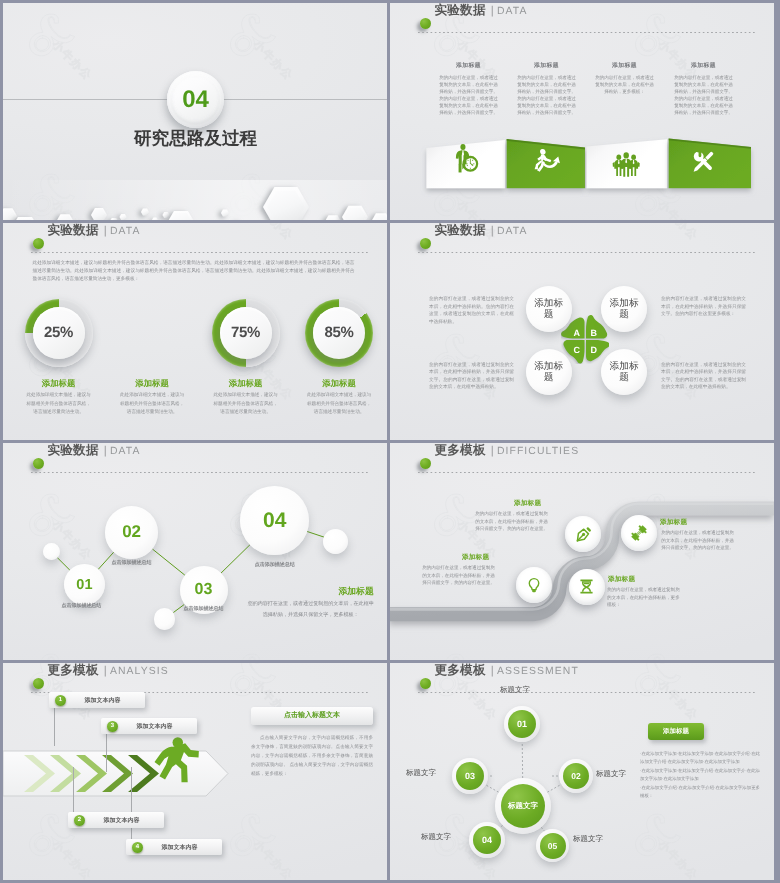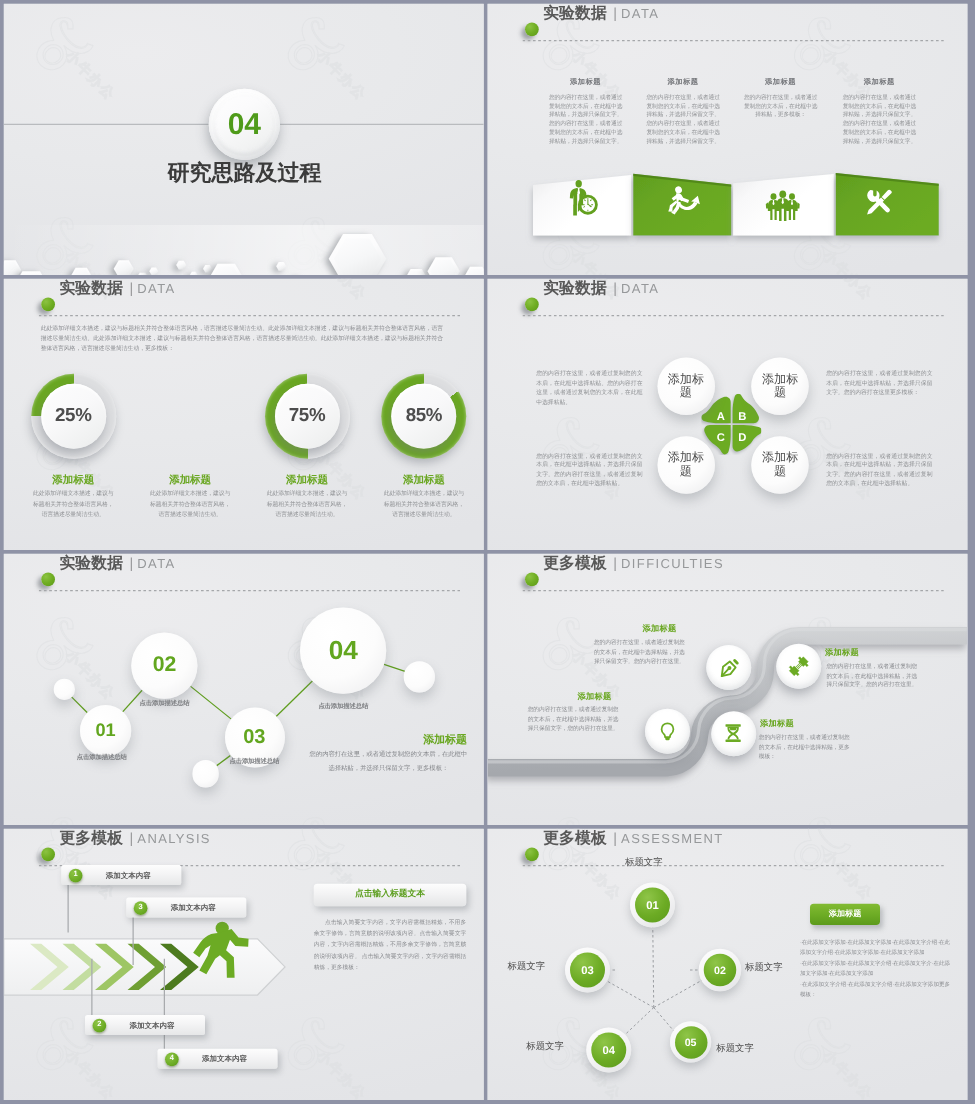--- a/index.html
+++ b/index.html
@@ -787,33 +787,39 @@
   </div>
   <svg style="position:absolute;inset:0;width:384px;height:217px" viewBox="0 0 384 217" id="starlines">
         <line x1="133" y1="143" x2="132" y2="61" stroke="#9b9ea2" stroke-width=".8" stroke-dasharray="2 2"></line>
         <line x1="133" y1="143" x2="186" y2="113" stroke="#9b9ea2" stroke-width=".8" stroke-dasharray="2 2"></line>
         <line x1="133" y1="143" x2="80" y2="113" stroke="#9b9ea2" stroke-width=".8" stroke-dasharray="2 2"></line>
         <line x1="133" y1="143" x2="97" y2="177" stroke="#9b9ea2" stroke-width=".8" stroke-dasharray="2 2"></line>
         <line x1="133" y1="143" x2="162.5" y2="177.5" stroke="#9b9ea2" stroke-width=".8" stroke-dasharray="2 2"></line>
         <line x1="64" y1="113" x2="104" y2="113" stroke="#9b9ea2" stroke-width=".8" stroke-dasharray="2 2"></line>
         <line x1="162" y1="113" x2="200" y2="113" stroke="#9b9ea2" stroke-width=".8" stroke-dasharray="2 2"></line>
       </svg>
+  <div class="nd" style="left:105px;top:115px;width:56px;height:56px">
+    <em style="width:44px;height:44px;font-size:7.5px;line-height:10px" id="starcenter">
+          <div>标题</div>
+          <div>文字</div>
+        </em>
+      </div>
   <div class="nd" style="left:114px;top:43px;width:36px;height:36px">
     <em style="width:28px;height:28px;font-size:9px">01</em>
       </div>
   <div class="nd" style="left:169px;top:96px;width:34px;height:34px">
     <em style="width:26px;height:26px;font-size:8.5px">02</em>
       </div>
   <div class="nd" style="left:62px;top:95px;width:36px;height:36px">
     <em style="width:28px;height:28px;font-size:9px">03</em>
       </div>
   <div class="nd" style="left:79px;top:159px;width:36px;height:36px">
     <em style="width:28px;height:28px;font-size:9px">04</em>
       </div>
-  <div class="nd" style="left:146px;top:154px;width:33px;height:33px">
+  <div class="nd" style="left:146px;top:166px;width:33px;height:33px">
     <em style="width:26px;height:26px;font-size:8.5px">05</em>
       </div>
   <div class="lb" style="left:110px;top:22px">标题文字</div>
   <div class="lb" style="left:206px;top:106px">标题文字</div>
   <div class="lb" style="left:16px;top:105px">标题文字</div>
   <div class="lb" style="left:31px;top:169px">标题文字</div>
   <div class="lb" style="left:183px;top:171px">标题文字</div>
   <div class="btn">添加标题</div>
   <div class="sb" id="s8body">
         <div>·在此添加文字添加·在此添加文字添加·在此添加文字介绍·在此添加文字介绍·在此添加文字添加·在此添加文字添加</div>

